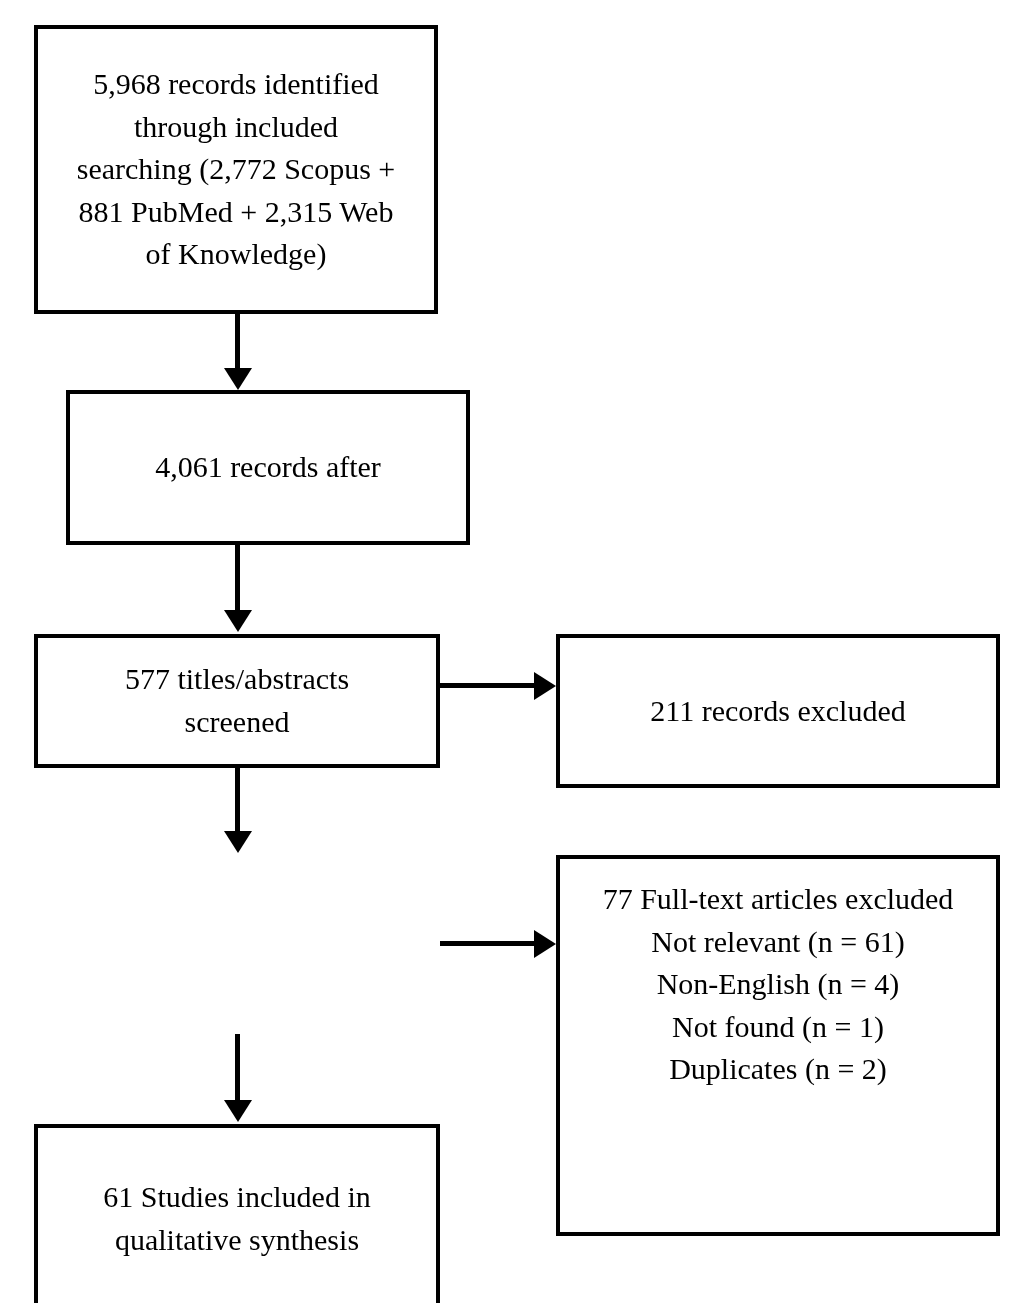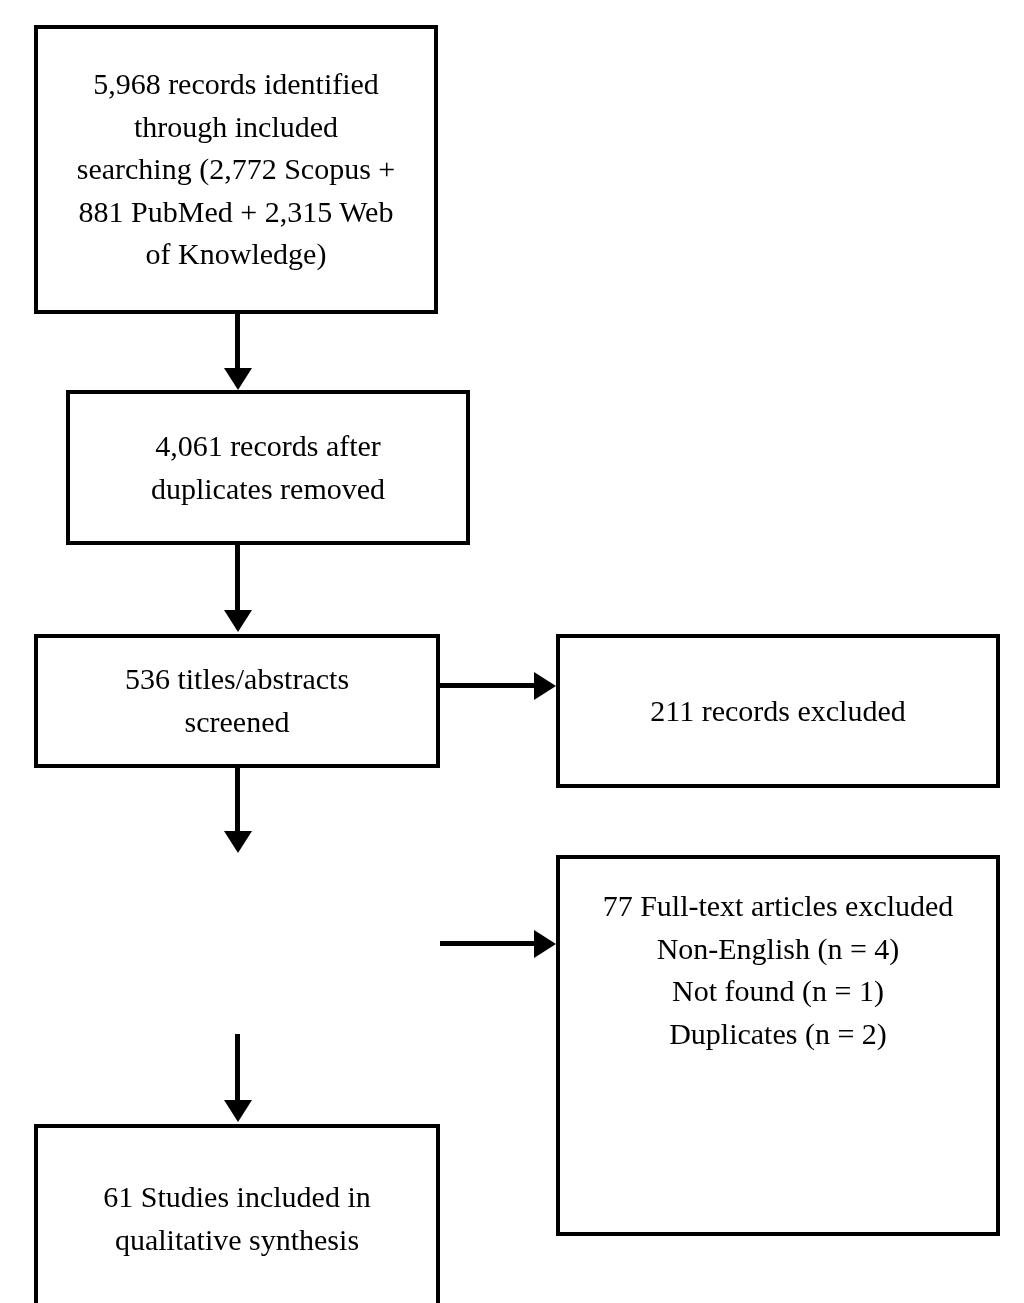--- a/index.html
+++ b/index.html
@@ -33,21 +33,21 @@
     display: block;
     white-space: nowrap;
   }
   
   #node-identified   { left: 34px;  top: 25px;   width: 404px; height: 289px; }
   #node-dedup        { left: 34px;  top: 390px;  width: 404px; height: 155px; margin-left: 32px; }
   #node-screened     { left: 34px;  top: 634px;  width: 406px; height: 134px; }
   #node-excluded-1   { left: 556px; top: 634px;  width: 444px; height: 154px; gap: 14px; }
   #node-eligibility  { left: 34px;  top: 855px;  width: 406px; height: 179px; }
   #node-excluded-2   { left: 556px; top: 855px;  width: 444px; height: 381px;
-                       justify-content: flex-start; padding-top: 26px; }
+                       justify-content: flex-start; padding-top: 19px; }
   #node-included     { left: 34px;  top: 1124px; width: 406px; height: 190px; }
 
   #node-identified .line,
   #node-excluded-2 .line { white-space: nowrap; }
 
   
   .connector { position: absolute; }
   .v-line {
     position: absolute;
     width: 5px;
@@ -100,30 +100,29 @@
     <span class="line">of Knowledge)</span>
   </div>
 
   <div class="connector">
     <div class="v-line" id="arrow-1-line"></div>
     <div class="v-head" id="arrow-1-head"></div>
   </div>
 
   <div class="box" id="node-dedup">
     <span class="line">4,061 records after</span>
-    <span class="line">duplicates removed</span>
   </div>
 
   <div class="connector">
     <div class="v-line" id="arrow-2-line"></div>
     <div class="v-head" id="arrow-2-head"></div>
   </div>
 
   <div class="box" id="node-screened">
-    <span class="line">536 titles/abstracts</span>
+    <span class="line">577 titles/abstracts</span>
     <span class="line">screened</span>
   </div>
 
   <div class="connector">
     <div class="h-line" id="arrow-5-line"></div>
     <div class="h-head" id="arrow-5-head"></div>
   </div>
 
   <div class="box" id="node-excluded-1">
     <span class="line">211 records excluded</span>
@@ -135,20 +134,21 @@
   </div>
 
 
   <div class="connector">
     <div class="h-line" id="arrow-6-line"></div>
     <div class="h-head" id="arrow-6-head"></div>
   </div>
 
   <div class="box" id="node-excluded-2">
     <span class="line">77 Full-text articles excluded</span>
+    <span class="line">Not relevant (n = 61)</span>
     <span class="line">Non-English (n = 4)</span>
     <span class="line">Not found (n = 1)</span>
     <span class="line">Duplicates (n = 2)</span>
   </div>
 
   <div class="connector">
     <div class="v-line" id="arrow-4-line"></div>
     <div class="v-head" id="arrow-4-head"></div>
   </div>
 

